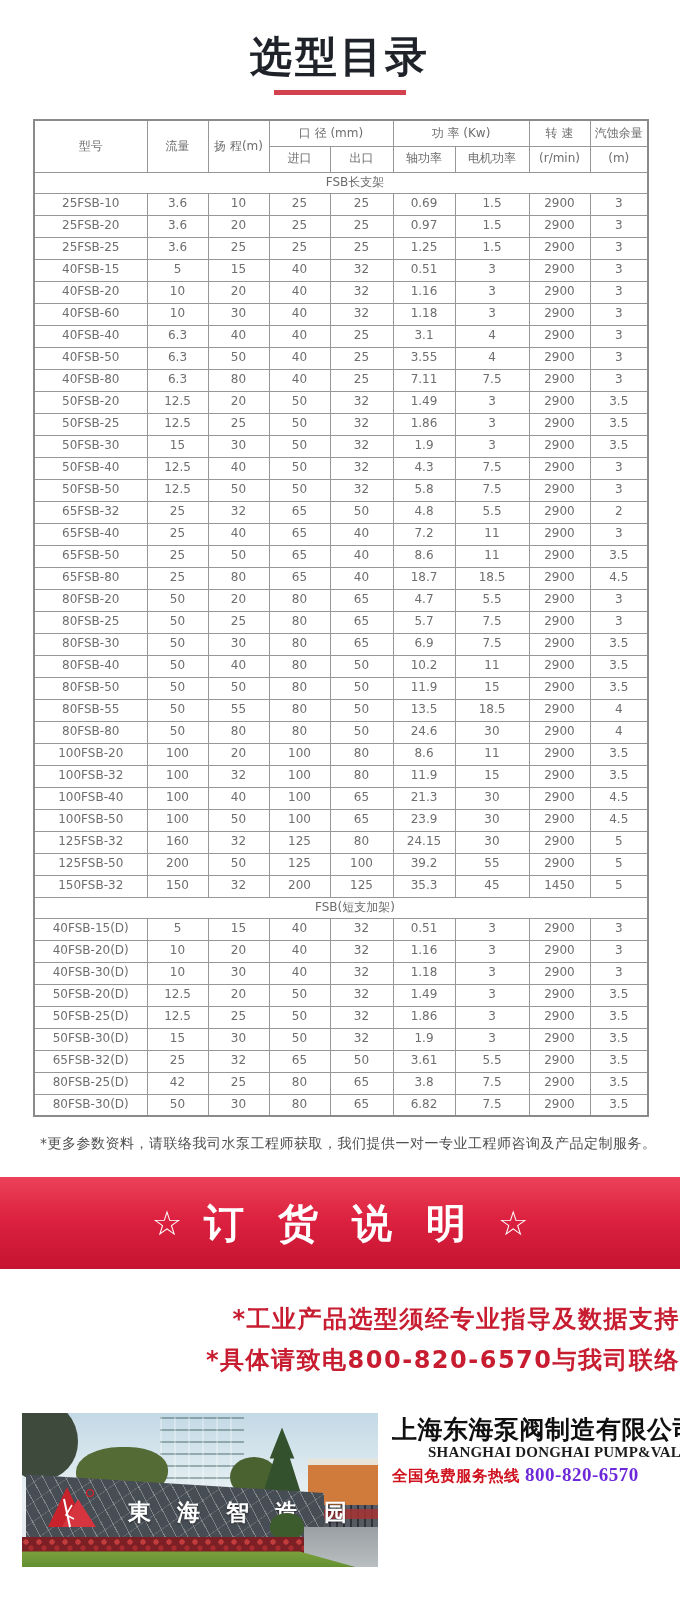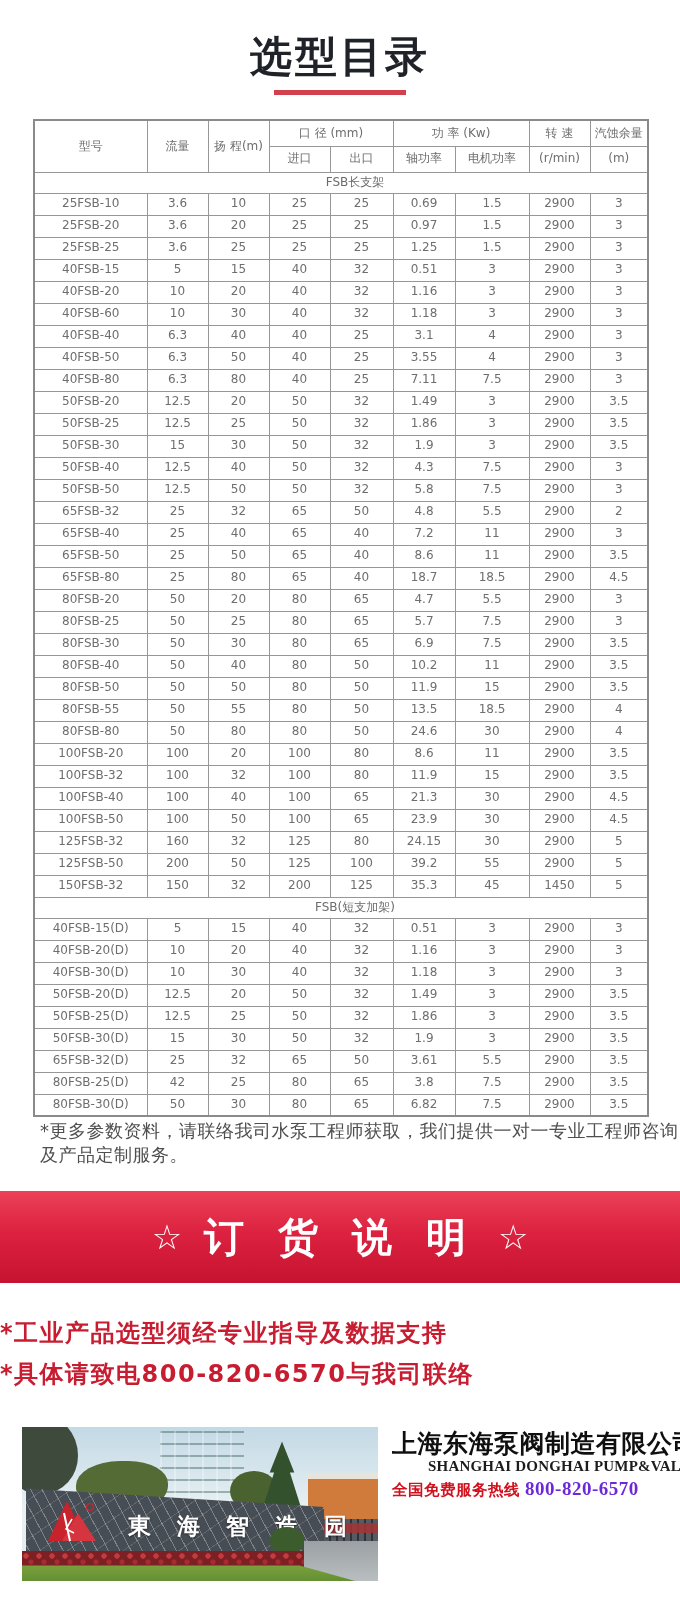--- a/index.html
+++ b/index.html
@@ -30,37 +30,37 @@
   table.sel th, table.sel td {
     border:1px solid #979797; text-align:center; vertical-align:middle;
     font-weight:normal; padding:0; height:22px; line-height:1.15;
     white-space:nowrap; overflow:hidden;
   }
   table.sel thead th { height:26px; }
   table.sel .section-row td { height:21px; color:#6b6b6b;padding-left:28px; }
 
   
   .footnote {
-    margin:2px 0 0 40px; font-size:18px; color:#4f4f4f; letter-spacing:.5px;
+    margin:18px 0 0 40px; font-size:14px; color:#4f4f4f; letter-spacing:.5px;
   }
 
   
   .order-banner {
     margin-top:24px; height:92px; width:680px;
     background:linear-gradient(180deg,#ec4158 0%,#dc2240 45%,#c61330 100%);
     display:flex; align-items:center; justify-content:center; gap:22px;
   }
   .order-banner .star { color:#ffffff; font-size:34px; line-height:1; }
   .order-banner .banner-title {
     color:#ffffff; font-size:40px; font-weight:900; letter-spacing:10px;
     line-height:1;
   }
 
   
-  .notices { padding-top:30px; text-align:left; }
+  .notices { padding-top:30px; text-align:right; }
   .notice-line {
     font-size:24px; font-weight:900; color:#c81d31; letter-spacing:1.5px;
     line-height:41px;
   }
 
   
   .company-section { margin-top:32px; display:flex; padding:0 10px 0 22px; }
 
   
   .photo {

